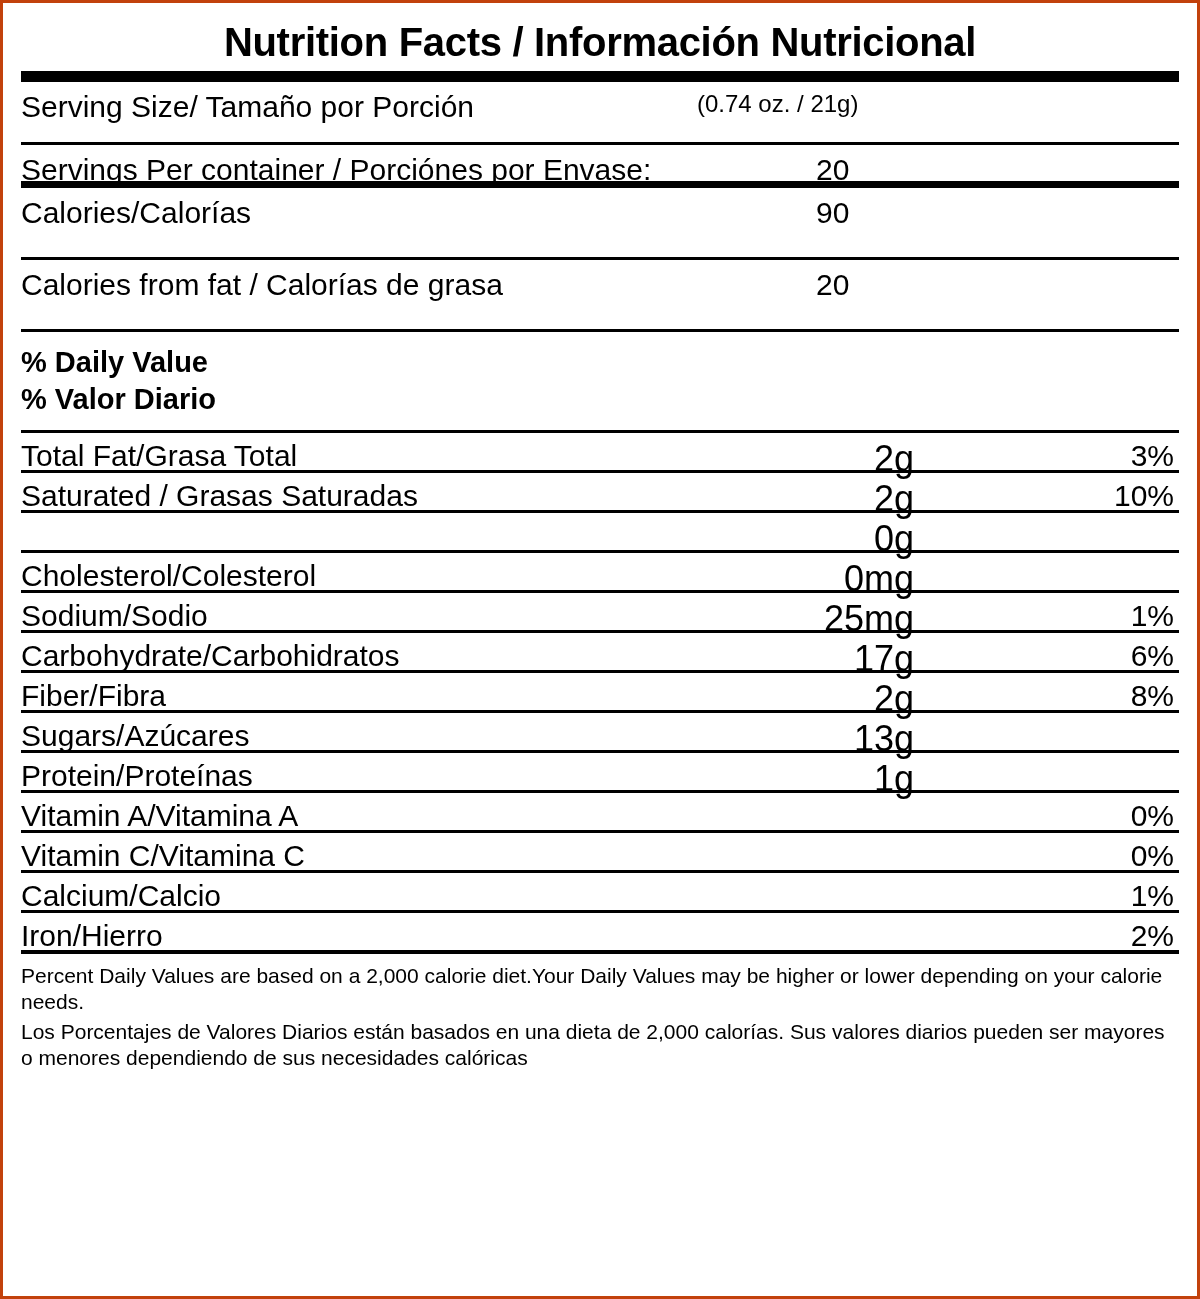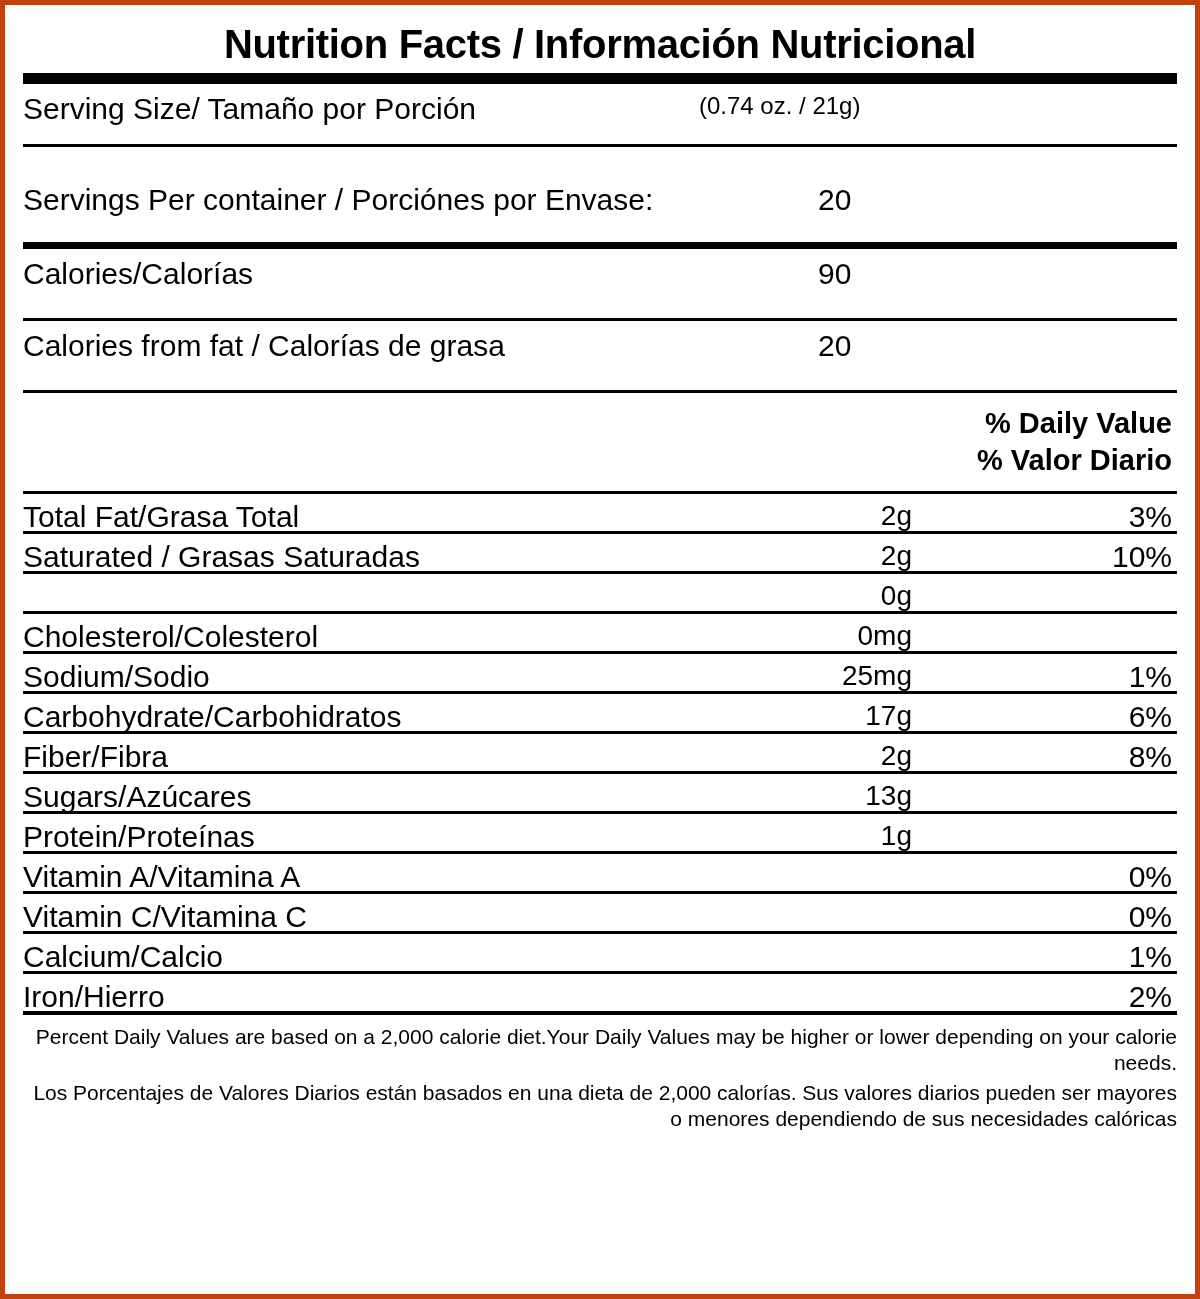--- a/index.html
+++ b/index.html
@@ -8,21 +8,21 @@
     background: #ffffff;
   }
   body {
     font-family: "Liberation Sans", sans-serif;
     color: #000000;
   }
   .label {
     width: 1200px;
     height: 1299px;
     box-sizing: border-box;
-    border: 5px solid #c2410c;
+    border: 3px solid #c2410c;
     background: #ffffff;
     padding: 8px 18px 0 18px;
     position: relative;
   }
   .title {
     text-align: center;
     font-size: 40px;
     font-weight: bold;
     letter-spacing: -0.3px;
     margin: 10px 0 8px 0;
@@ -49,21 +49,21 @@
     position: absolute;
     left: 0;
     top: 8px;
     font-size: 30px;
     line-height: 1;
   }
   .nutrient-row .am {
     position: absolute;
     right: 265px;
     top: 8px;
-    font-size: 28px;
+    font-size: 36px;
     line-height: 1;
     text-align: left;
   }
   .nutrient-row .pv {
     position: absolute;
     right: 5px;
     top: 8px;
     font-size: 30px;
     line-height: 1;
     text-align: right;
@@ -79,22 +79,21 @@
     font-size: 30px;
   }
   .serving-row .vl {
     position: absolute;
     left: 676px;
     top: 8px;
     font-size: 24px;
   }
   .servings-row {
     position: relative;
-    height: 67px;
-    margin-top: 28px;
+    height: 36px;
   }
   .servings-row .nm {
     position: absolute;
     left: 0;
     top: 8px;
     font-size: 30px;
   }
   .servings-row .vl {
     position: absolute;
     left: 795px;
@@ -116,35 +115,33 @@
     top: 8px;
     font-size: 30px;
   }
   .cal-row .vl {
     position: absolute;
     left: 795px;
     top: 8px;
     font-size: 30px;
   }
   .dv-head {
-    text-align: right;
     font-weight: bold;
     font-size: 29px;
     padding-right: 5px;
   }
   .dv-head.first { padding-top: 14px; padding-bottom: 4px; }
   .dv-head.second { padding-bottom: 14px; }
   .footnote {
     font-size: 21px;
     line-height: 1.25;
     padding-top: 9px;
   }
   .footnote p {
     margin: 0 0 3px 0;
-    text-align: right;
   }
 </style>
 </head>
 <body>
 
 <div class="label">
 
   <div class="title">Nutrition Facts / Información Nutricional</div>
 
   <div class="rule-thick"></div>

